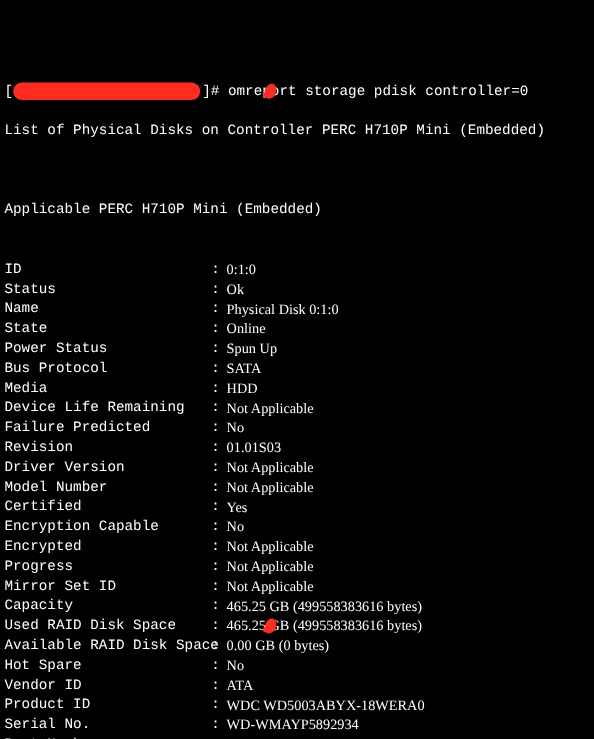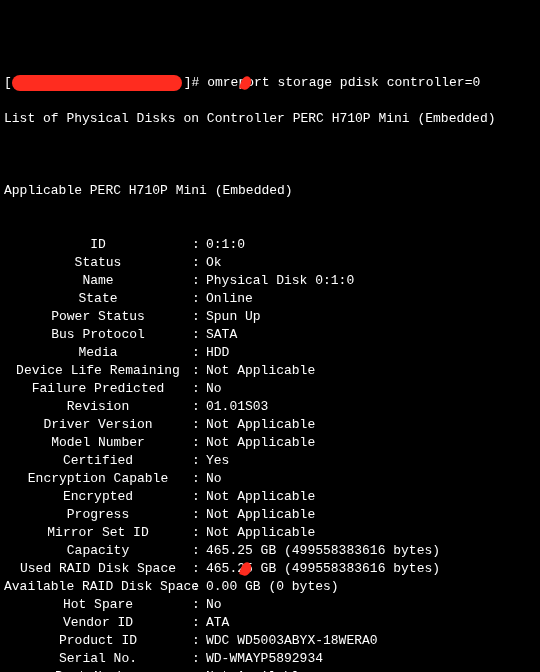--- a/index.html
+++ b/index.html
@@ -21,23 +21,23 @@
       display: inline-block;
       background: #ff2c1f;
       width: 170px;
       height: 16px;
       border-radius: 8px;
       vertical-align: middle;
       margin-top: 1px;
     }
     .prompt-suffix { color: #fff; margin-left: 2px; }
     .row { display: flex; }
-    .lbl { display: inline-block; width: 188px; text-align: center; }
+    .lbl { display: inline-block; width: 188px; }
     .sep { display: inline-block; width: 14px; }
-    .val { display: inline-block; }
+    .val { display: inline-block; font-family: Liberation Serif, serif; }
     .blank { height: 18px; }
     .mark {
       position: absolute;
       background: #ff2c1f;
       border-radius: 50% 50% 50% 10%;
       transform: rotate(20deg);
     }
     #mark1 { left: 241px; top: 76px; width: 10px; height: 14px; }
     #mark2 { left: 241px; top: 562px; width: 10px; height: 14px; }
   </style>

